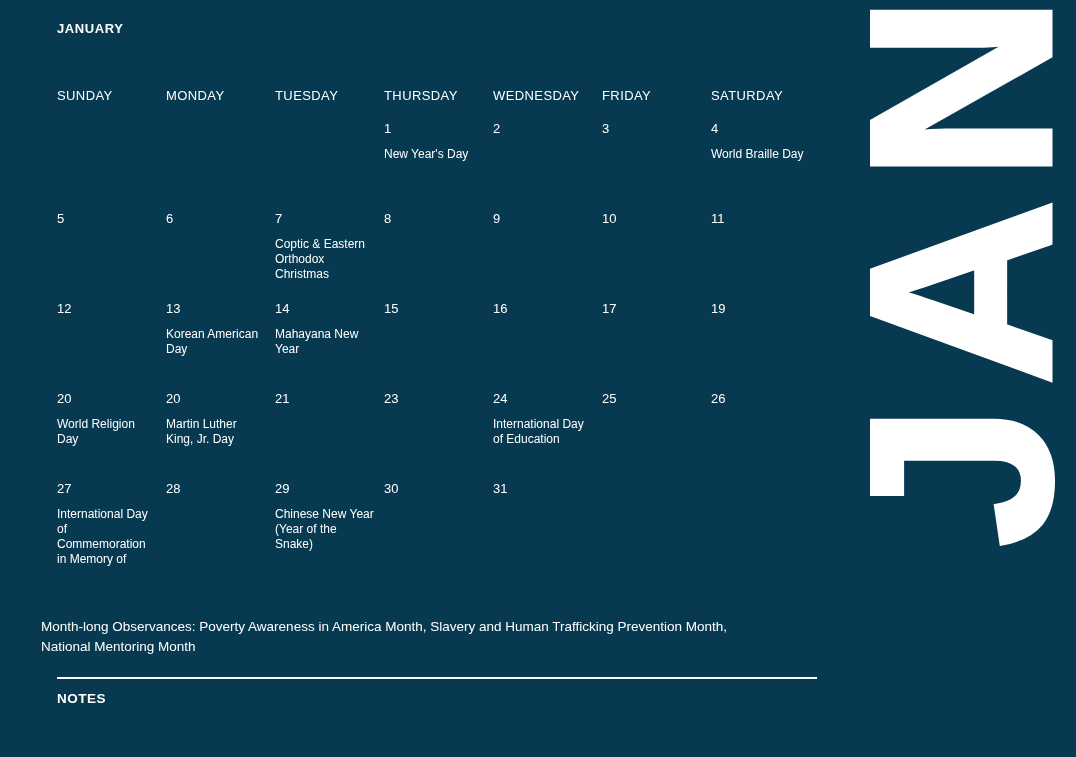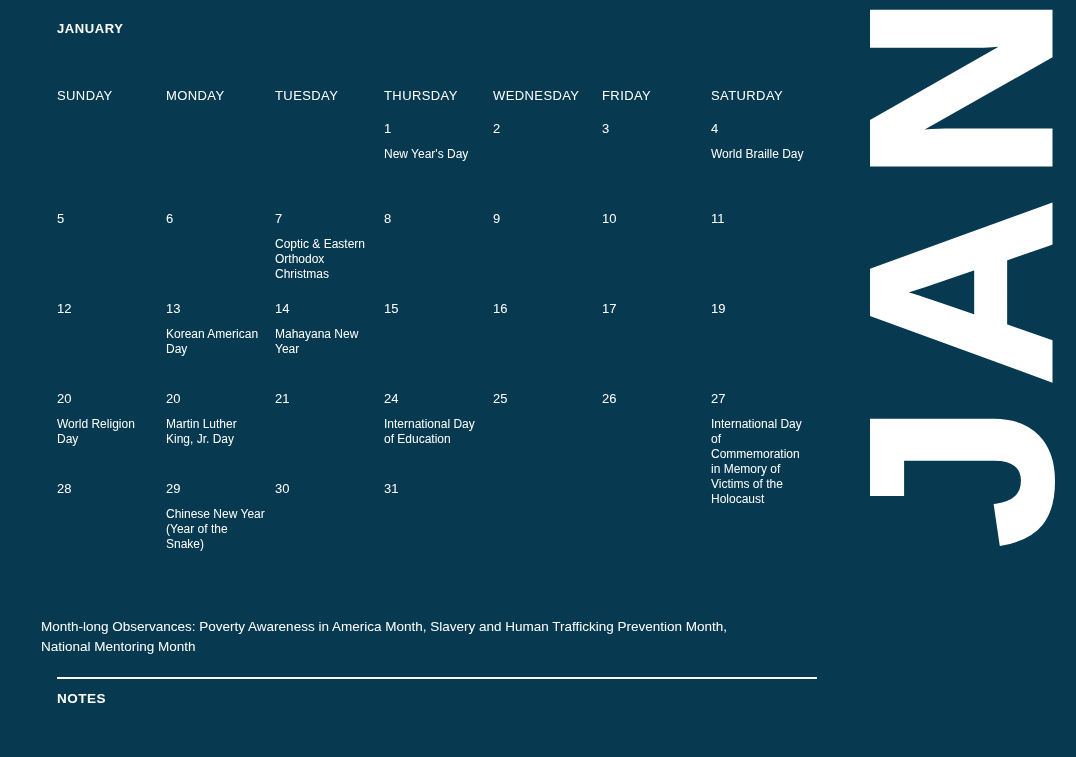--- a/index.html
+++ b/index.html
@@ -137,20 +137,23 @@
     </div>
     <div class="cell">
       <span class="num">20</span>
       <div class="holiday">Martin Luther
 King, Jr. Day</div>
     </div>
     <div class="cell">
       <span class="num">21</span>
     </div>
     <div class="cell">
+      <span class="num">23</span>
+    </div>
+    <div class="cell">
       <span class="num">24</span>
       <div class="holiday">International Day
 of Education</div>
     </div>
     <div class="cell">
       <span class="num">25</span>
     </div>
     <div class="cell">
       <span class="num">26</span>
     </div>

